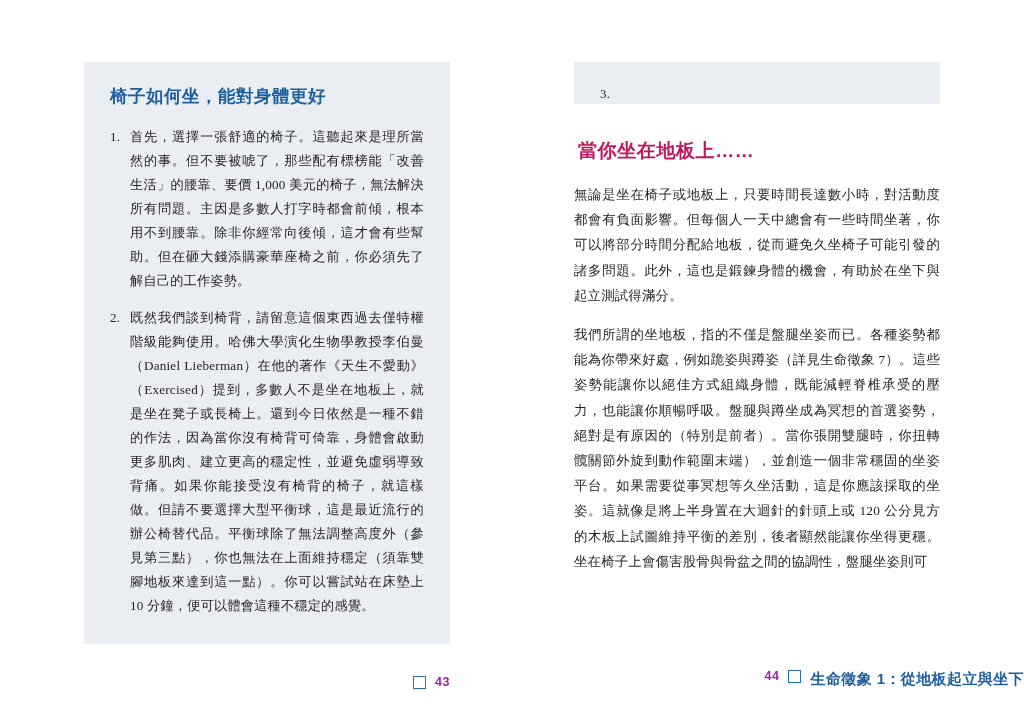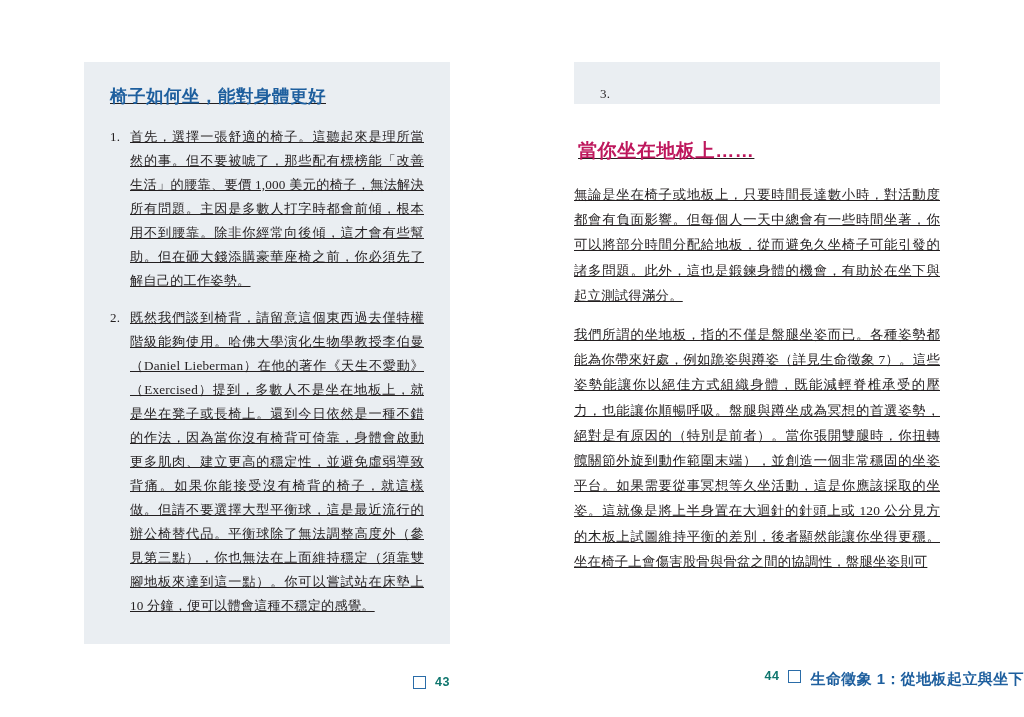--- a/index.html
+++ b/index.html
@@ -18,21 +18,20 @@
     position: relative;
     width: 1024px;
     height: 717px;
     display: flex;
   }
   .page {
     position: relative;
     width: 512px;
     height: 622px;
     box-sizing: border-box;
-    text-decoration: underline;
   }
   .page-left {
     padding: 62px 62px 0 84px;
   }
   .page-right {
     padding: 62px 84px 0 62px;
   }
 
   
   .callout {
@@ -133,21 +132,21 @@
   }
   .page-mark {
     width: 13px;
     height: 13px;
     border: 1.4px solid #2a6ca8;
     box-sizing: border-box;
     display: inline-block;
   }
   .folio {
     font-weight: bold;
-    color: #0f766e;
+    color: #a21caf;
     font-size: 12.5px;
     letter-spacing: 0.5px;
   }
   .footer-left .folio { margin-left: 9px; }
   .footer-right .folio { margin-right: 9px; }
   .running-head {
     margin-left: 9px;
     color: #1e5f9e;
     font-weight: bold;
     font-size: 15px;

